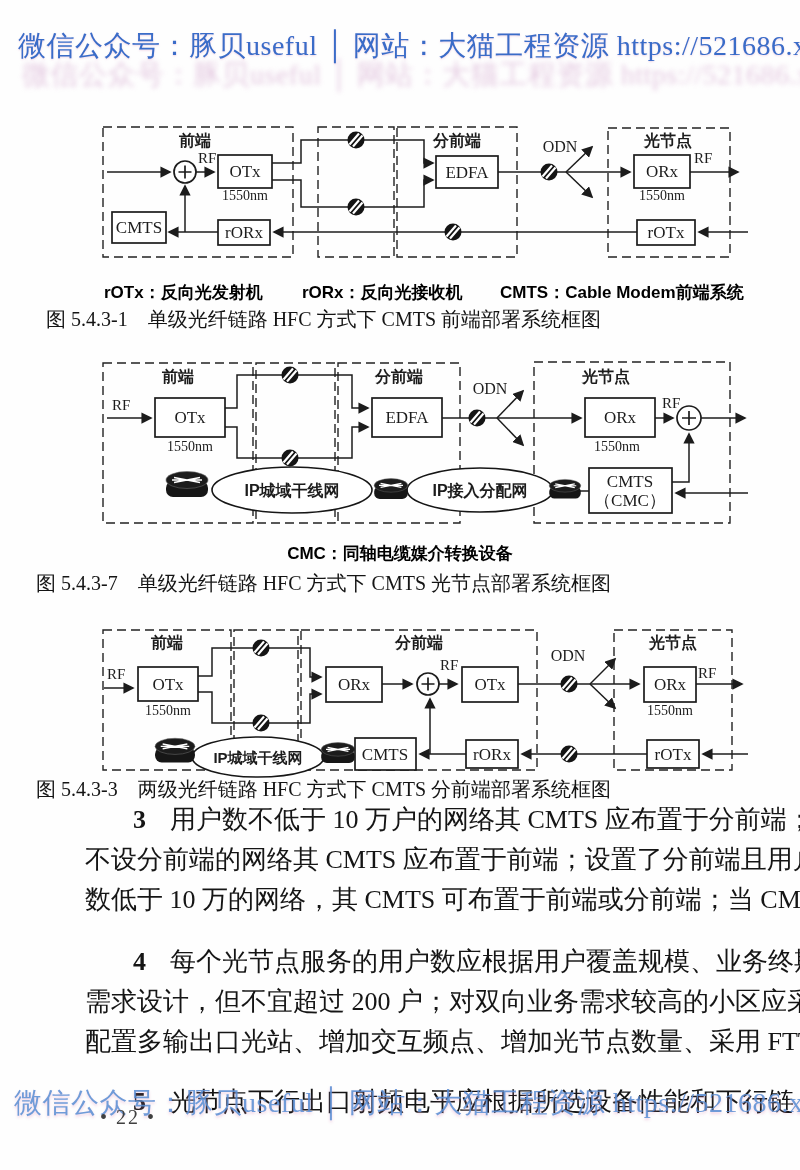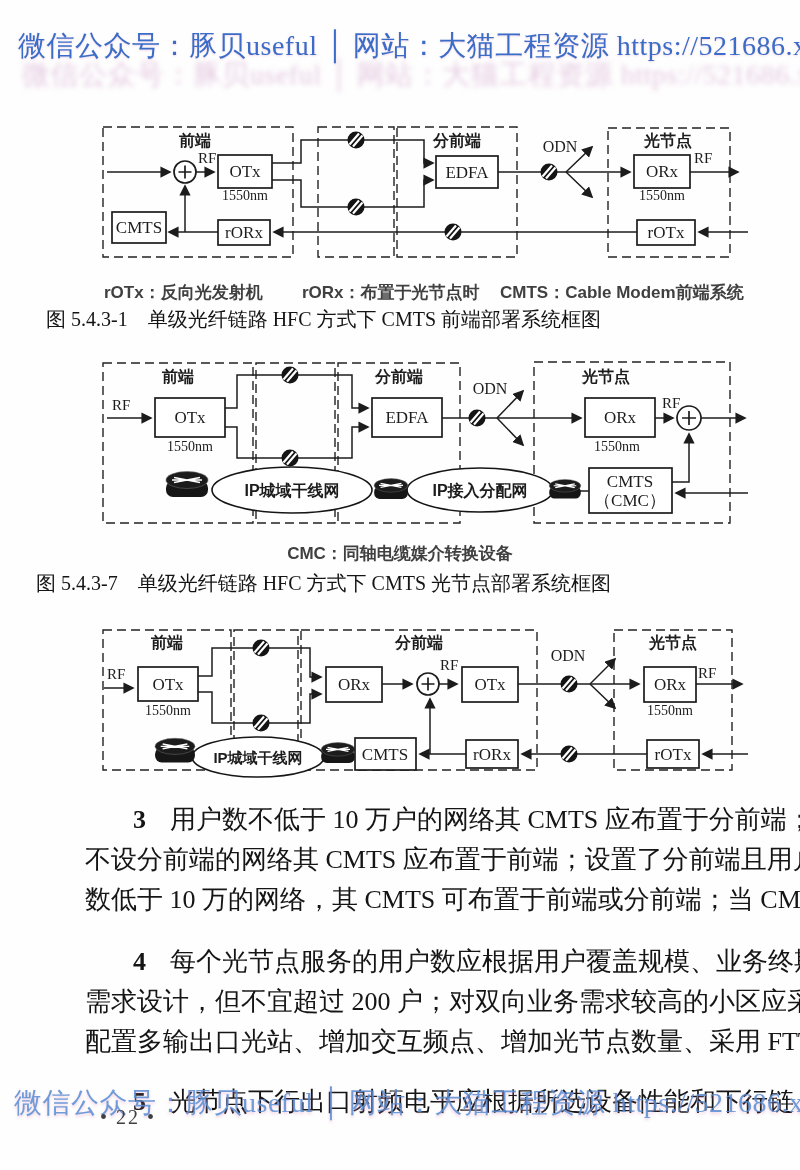--- a/index.html
+++ b/index.html
@@ -7,21 +7,21 @@
   .page{position:relative;width:800px;height:1170px;background:#fefefe;overflow:hidden;
         font-family:"Liberation Serif","DejaVu Serif",serif;color:#1c1c1c}
   
   .wm{position:absolute;white-space:nowrap;font-size:28px;letter-spacing:.5px;
       font-family:"Liberation Serif","DejaVu Serif",serif}
   .wm-top{left:18px;top:27px;color:#3a6cc8;text-shadow:0 1px 2px rgba(219,140,187,.35)}
   .wm-ghost{left:22px;top:56px;color:#cf9fc9;filter:blur(2.5px);opacity:.55}
   .wm-bottom{left:14px;top:1084px;color:#5d8ed3;opacity:.88;
              text-shadow:0 2px 3px rgba(219,140,187,.45)}
   
-  .legend{position:absolute;white-space:nowrap;font:bold 17px "Liberation Sans","DejaVu Sans",sans-serif;color:#404040}
+  .legend{position:absolute;white-space:nowrap;font:bold 17px "Liberation Sans","DejaVu Sans",sans-serif;color:#000000}
   .caption{position:absolute;left:0;width:647px;text-align:center;white-space:nowrap;
            font:20px "Liberation Serif","DejaVu Serif",serif;color:#141414}
   
   .bodyline{position:absolute;white-space:nowrap;font:26px/1.2 "Liberation Serif","DejaVu Serif",serif;color:#151515}
   .pnum{font-weight:bold}
   .pageno{position:absolute;left:100px;top:1106px;font:20px "Liberation Serif",serif;
           letter-spacing:2px;color:#404040}
   
   svg{position:absolute;overflow:visible}
   .dash{fill:none;stroke:#222;stroke-width:1.4;stroke-dasharray:9 5}
@@ -107,21 +107,21 @@
     <text class="t-box" x="244" y="238">rORx</text>
     <text class="t-box" x="467" y="178">EDFA</text>
     <text class="t-odn" x="560" y="152">ODN</text>
     <text class="t-box" x="662" y="177">ORx</text>
     <text class="t-sm" x="662" y="200">1550nm</text>
     <text class="t-rf" x="694" y="163">RF</text>
     <text class="t-box" x="666" y="238">rOTx</text>
   </svg>
 
   <div class="legend" style="left:104px;top:281px">rOTx：反向光发射机</div>
-  <div class="legend" style="left:302px;top:281px">rORx：布置于光节点时</div>
+  <div class="legend" style="left:302px;top:281px">rORx：反向光接收机</div>
   <div class="legend" style="left:500px;top:281px">CMTS：Cable Modem前端系统</div>
   <div class="caption" style="top:306px">图 5.4.3-1　单级光纤链路 HFC 方式下 CMTS 前端部署系统框图</div>
 
   <svg style="left:95px;top:355px" width="660" height="175" viewBox="95 355 660 175">
     <defs>
       <marker id="a2" viewBox="0 0 10 10" refX="8.5" refY="5" markerWidth="7.5" markerHeight="7.5" orient="auto-start-reverse">
         <path d="M0,0L10,5L0,10z" fill="#1c1c1c"></path>
       </marker>
     </defs>
     <g>
@@ -277,20 +277,21 @@
     <text class="t-box" x="385" y="760">CMTS</text>
     <text class="t-box" x="492" y="760">rORx</text>
     <text class="t-odn" x="568" y="661">ODN</text>
     <text class="t-box" x="670" y="690">ORx</text>
     <text class="t-sm" x="670" y="715">1550nm</text>
     <text class="t-rf" x="698" y="678">RF</text>
     <text class="t-box" x="673" y="760">rOTx</text>
     <text class="t-net-sm" x="258" y="763">IP城域干线网</text>
   </svg>
 
+  <div class="caption" style="top:776px">图 5.4.3-3　两级光纤链路 HFC 方式下 CMTS 分前端部署系统框图</div>
 
   <div class="bodyline pnum" style="left:133px;top:804px">3</div>
   <div class="bodyline" style="left:170px;top:804px">用户数不低于 10 万户的网络其 CMTS 应布置于分前端；</div>
   <div class="bodyline" style="left:85px;top:844px">不设分前端的网络其 CMTS 应布置于前端；设置了分前端且用户</div>
   <div class="bodyline" style="left:85px;top:884px">数低于 10 万的网络，其 CMTS 可布置于前端或分前端；当 CMTS</div>
 
   <div class="bodyline pnum" style="left:133px;top:946px">4</div>
   <div class="bodyline" style="left:170px;top:946px">每个光节点服务的用户数应根据用户覆盖规模、业务终期</div>
   <div class="bodyline" style="left:85px;top:986px">需求设计，但不宜超过 200 户；对双向业务需求较高的小区应采取</div>
   <div class="bodyline" style="left:85px;top:1026px">配置多输出口光站、增加交互频点、增加光节点数量、采用 FTTH</div>

